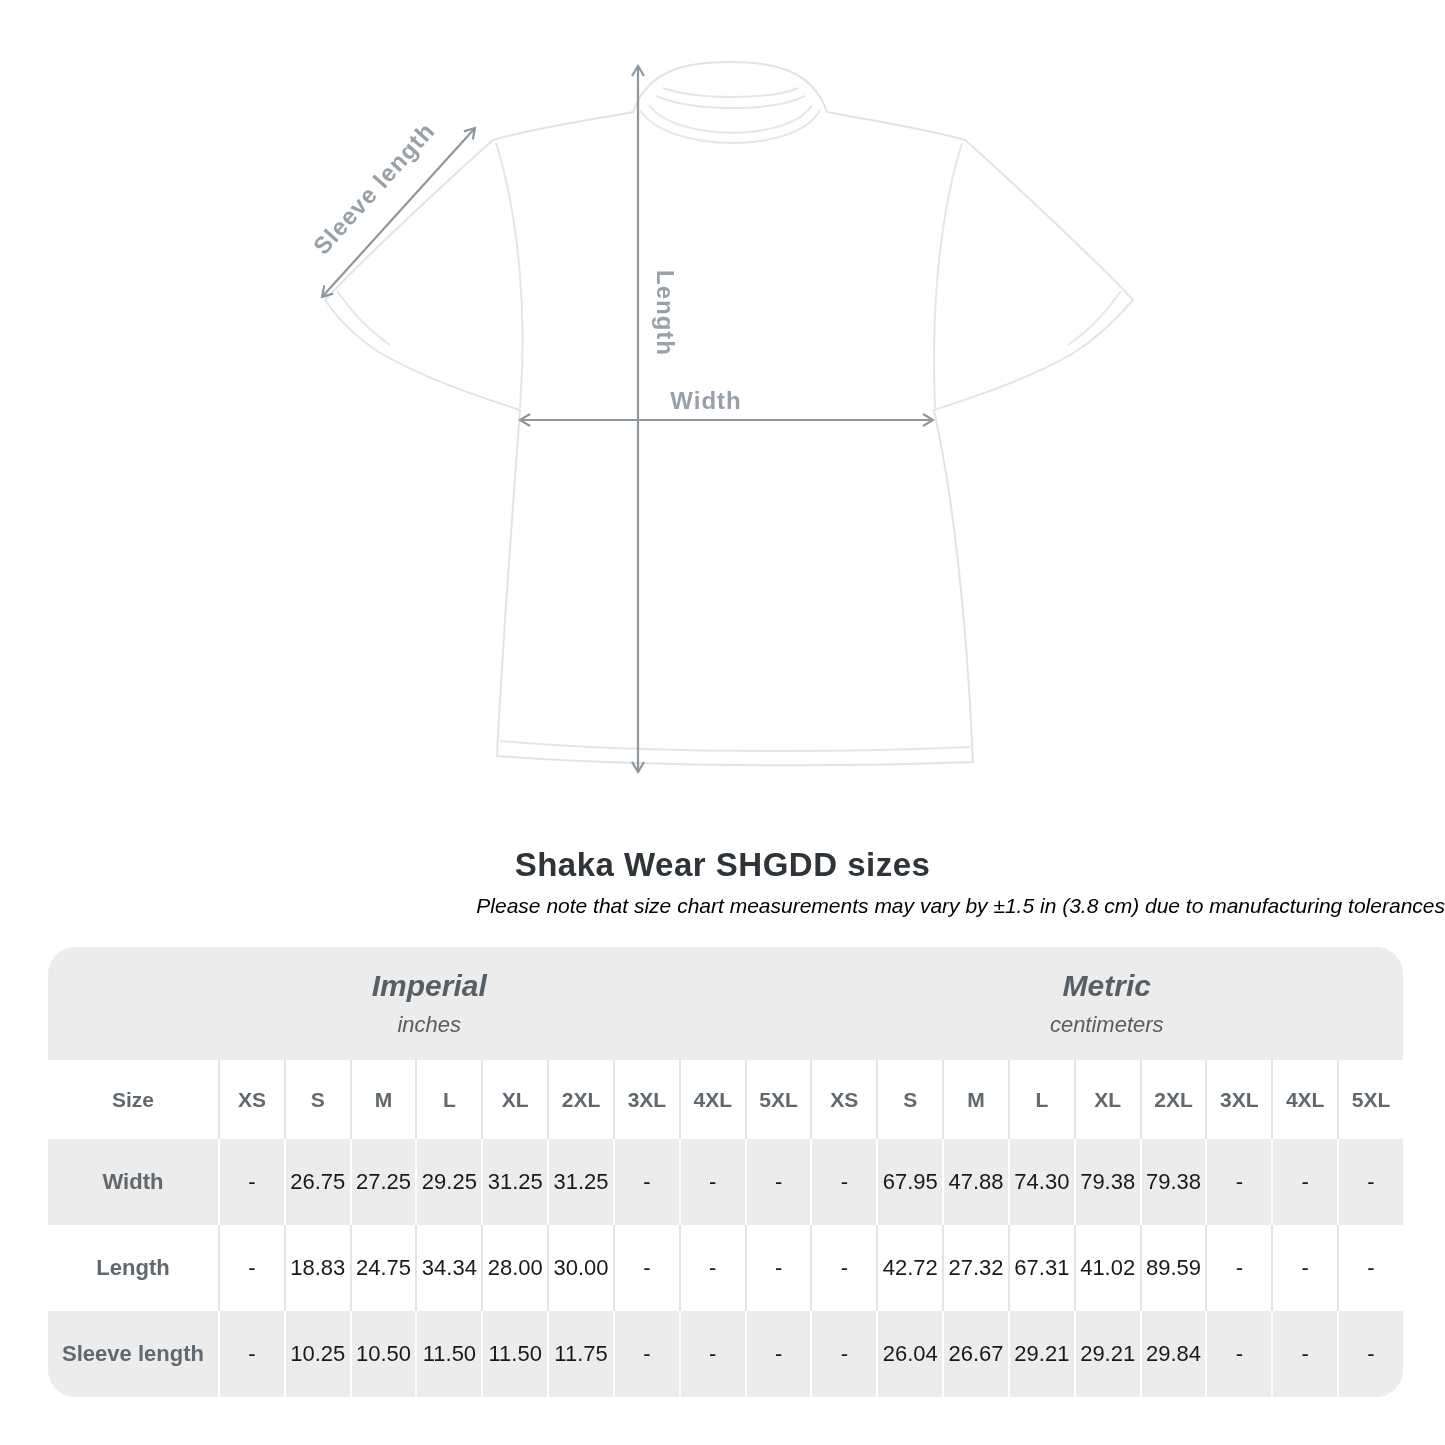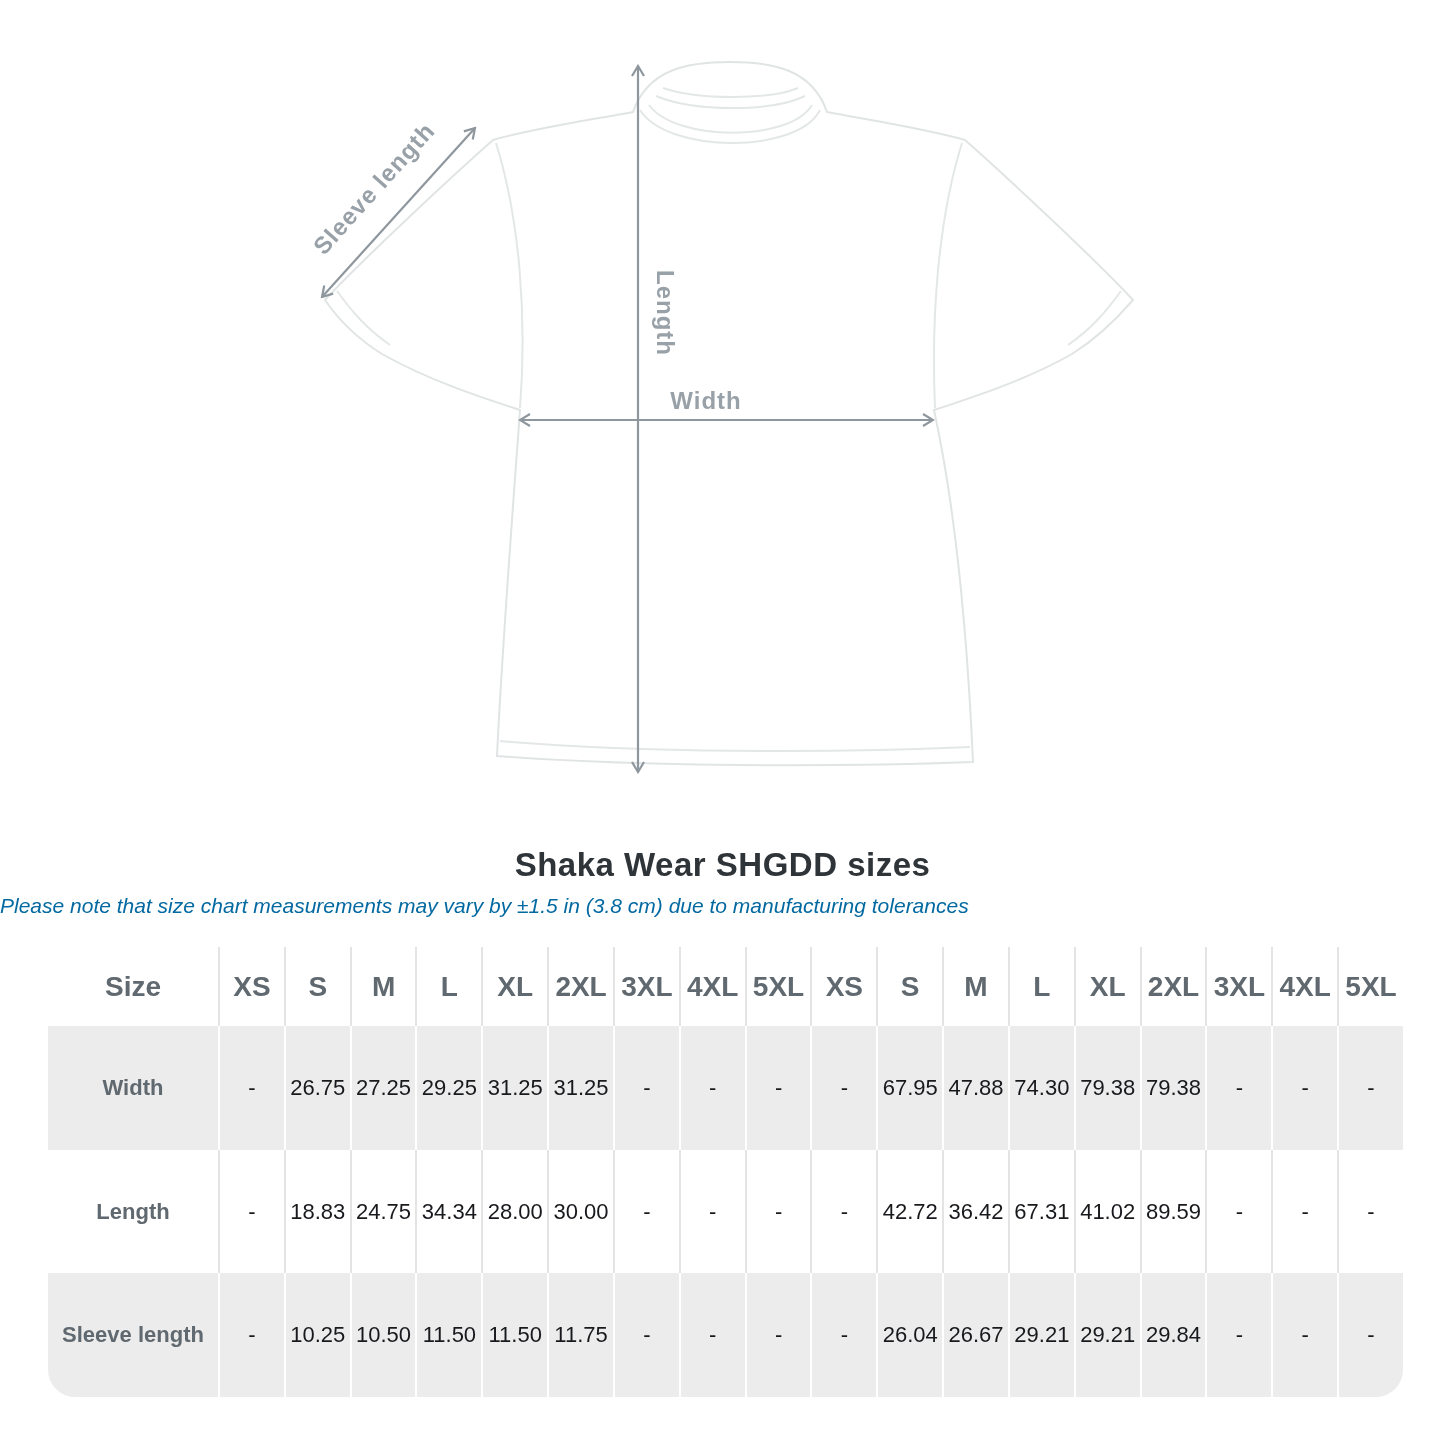--- a/index.html
+++ b/index.html
@@ -16,22 +16,22 @@
                fill:#99a1a8; letter-spacing:1px; }
   .shirt-outline { fill:#ffffff; stroke:#e1e4e5; stroke-width:2; }
   .shirt-detail  { fill:none; stroke:#e4e7e8; stroke-width:2; }
 
   
   .page-title {
     position:absolute; top:846px; left:0; width:100%; margin:0; text-align:center;
     font-size:33px; font-weight:700; color:#2f3438; letter-spacing:0.5px;
   }
   .page-subtitle {
-    position:absolute; top:894px; left:0; width:100%; margin:0; text-align:left;
-    font-size:21px; font-style:italic; color:#0369a1;
+    position:absolute; top:894px; left:0; width:100%; margin:0; text-align:right;
+    font-size:21px; font-style:italic; color:#000000;
   }
 
   
   .size-table {
     position:absolute; left:48px; top:947px; width:1355px; height:450px;
     border-radius:27px; overflow:hidden; display:flex; flex-direction:column;
   }
   .unit-band { display:flex; flex:0 0 113px; background:#ececec; }
   .unit-cell { display:flex; flex-direction:column; align-items:center; justify-content:center;
                gap:9px; color:#575f65; }
@@ -41,21 +41,21 @@
   .unit-sub  { font-size:22px; font-style:italic; }
 
   .t-row { display:flex; }
   .t-row.header { flex:0 0 79px; background:#ffffff; }
   .t-row.data   { flex:1 1 0;  background:#ffffff; }
   .t-row.data.shaded { background:#ececec; }
   .t-cell { flex:1 1 0; min-width:0; display:flex; align-items:center; justify-content:center; }
   .t-cell.label { flex:0 0 170px; }
   .t-row .t-cell + .t-cell { border-left:2px solid #e3e5e5; }
   .t-row.data.shaded .t-cell + .t-cell { border-left-color:#ffffff; }
-  .t-row.header .t-cell { font-size:28px; font-weight:700; color:#60696f; }
+  .t-row.header .t-cell { font-size:21px; font-weight:700; color:#60696f; }
   .t-cell.label { font-size:22px; font-weight:700; color:#60696f; }
   .t-row.data .t-cell.val { font-size:22px; color:#17191c; }
 </style>
 </head>
 <body>
 
 <div class="page">
 
   <div class="shirt-figure">
     <svg width="860" height="745" viewBox="0 0 860 745">
@@ -113,20 +113,30 @@
       <text class="dim-label" text-anchor="middle" transform="translate(357,263) rotate(90)">Length</text>
       <text class="dim-label" text-anchor="middle" x="406" y="359">Width</text>
     </svg>
   </div>
 
   <h1 class="page-title">Shaka Wear SHGDD sizes</h1>
   <p class="page-subtitle">Please note that size chart measurements may vary by ±1.5 in (3.8 cm) due to manufacturing tolerances</p>
 
   <div class="size-table">
 
+    <div class="unit-band">
+      <div class="unit-cell imperial">
+        <div class="unit-name">Imperial</div>
+        <div class="unit-sub">inches</div>
+      </div>
+      <div class="unit-cell metric">
+        <div class="unit-name">Metric</div>
+        <div class="unit-sub">centimeters</div>
+      </div>
+    </div>
 
     <div class="t-row header">
       <div class="t-cell label">Size</div>
       <div class="t-cell">XS</div>
       <div class="t-cell">S</div>
       <div class="t-cell">M</div>
       <div class="t-cell">L</div>
       <div class="t-cell">XL</div>
       <div class="t-cell">2XL</div>
       <div class="t-cell">3XL</div>
@@ -171,21 +181,21 @@
       <div class="t-cell val">18.83</div>
       <div class="t-cell val">24.75</div>
       <div class="t-cell val">34.34</div>
       <div class="t-cell val">28.00</div>
       <div class="t-cell val">30.00</div>
       <div class="t-cell val">-</div>
       <div class="t-cell val">-</div>
       <div class="t-cell val">-</div>
       <div class="t-cell val">-</div>
       <div class="t-cell val">42.72</div>
-      <div class="t-cell val">36.42</div>
+      <div class="t-cell val">27.32</div>
       <div class="t-cell val">67.31</div>
       <div class="t-cell val">41.02</div>
       <div class="t-cell val">89.59</div>
       <div class="t-cell val">-</div>
       <div class="t-cell val">-</div>
       <div class="t-cell val">-</div>
     </div>
 
     <div class="t-row data shaded">
       <div class="t-cell label">Sleeve length</div>

